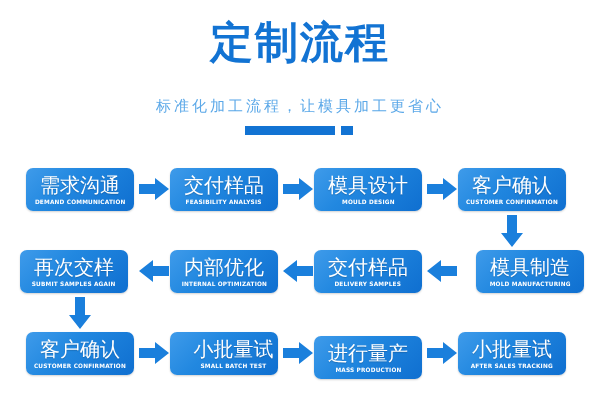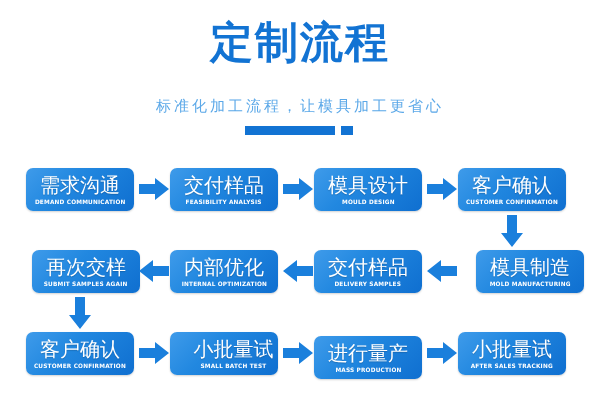--- a/index.html
+++ b/index.html
@@ -188,21 +188,21 @@
           <polygon points="0,6 16,6 16,0 30,11 16,22 16,16 0,16" fill="#1a7fdc"></polygon>
         </svg>
     </div>
 
     <div class="arrow arrow-v" style="left:501px; top:215px;">
       <svg width="22" height="32" viewBox="0 0 22 32">
           <polygon points="6,0 16,0 16,18 22,18 11,32 0,18 6,18" fill="#1a7fdc"></polygon>
         </svg>
     </div>
 
-    <div class="node" style="left:32px;  top:250px;">
+    <div class="node" style="left:20px;  top:250px;">
       <span class="node-cn">再次交样</span>
       <span class="node-en">SUBMIT SAMPLES AGAIN</span>
     </div>
     <div class="node" style="left:170px; top:250px;">
       <span class="node-cn">内部优化</span>
       <span class="node-en">INTERNAL OPTIMIZATION</span>
     </div>
     <div class="node" style="left:314px; top:250px;">
       <span class="node-cn">交付样品</span>
       <span class="node-en">DELIVERY SAMPLES</span>

